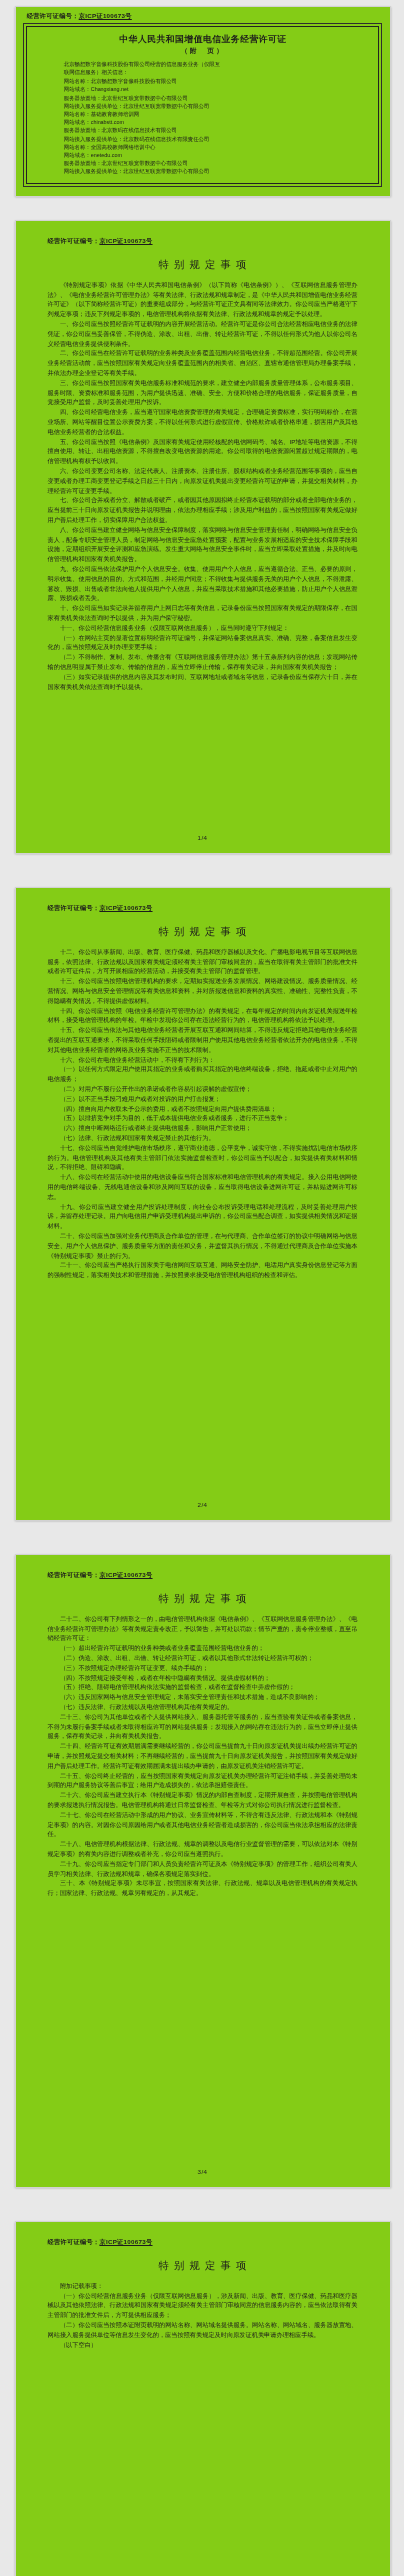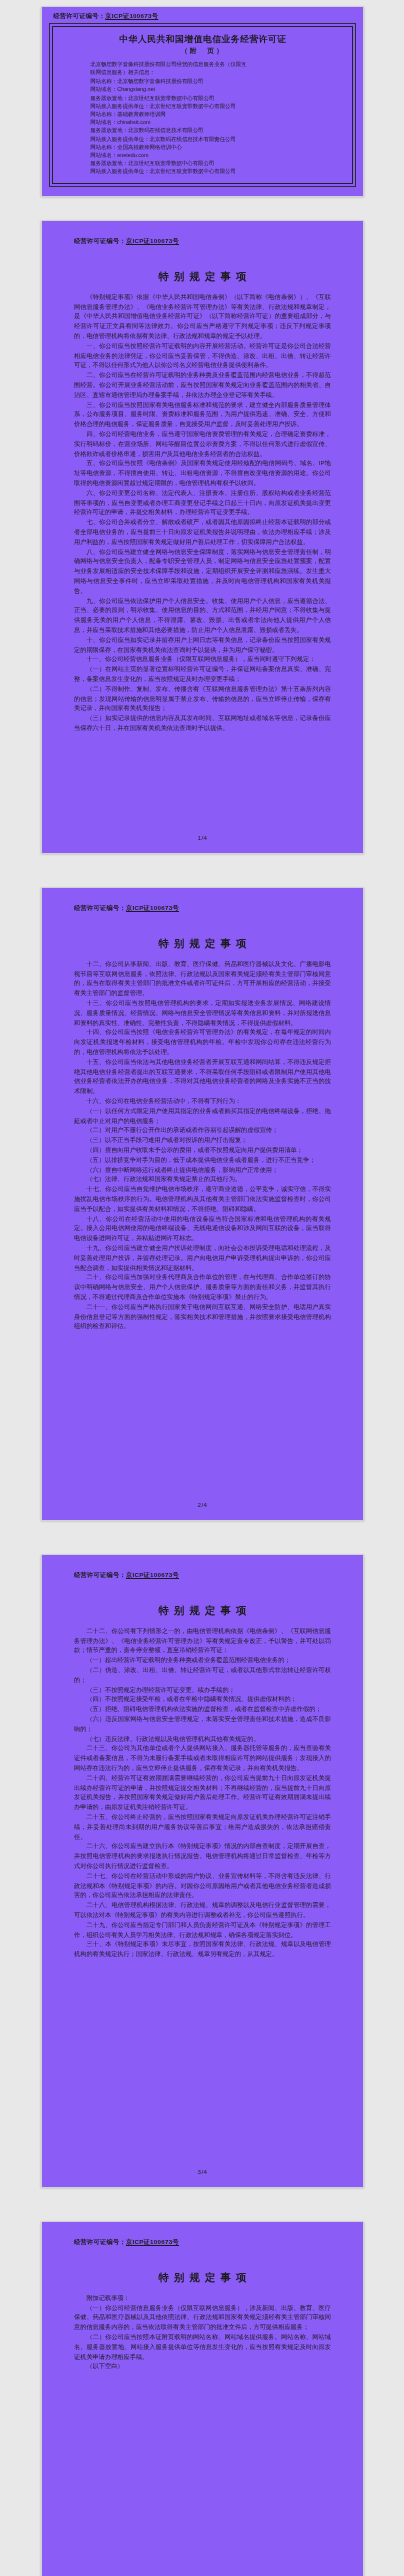--- a/index.html
+++ b/index.html
@@ -5,41 +5,41 @@
   * { margin:0; padding:0; box-sizing:border-box; }
   html,body { background:#e8e8e8; }
   body {
     width:405px; height:2873px; overflow:hidden;
     padding-top:6.2px;
     font-family:"Liberation Sans","DejaVu Sans",sans-serif;
     color:#1c1c1c;
     -webkit-font-smoothing:antialiased;
   }
   .page {
-    width:323px; margin:0 auto; background:#8b5cf6;
+    width:376px; margin:0 auto; background:#84cc16;
     border:0.5px solid #d2d2d2;
     box-shadow:0 0.5px 2.1px rgba(0,0,0,.25);
     position:relative;
   }
   
   .page-cert { height:191px; margin-bottom:23px; padding:4.1px 7.2px 6.2px; }
   .cert-header { font-size:6.2px; font-weight:bold; margin:1px 0 2.1px 4.1px; letter-spacing:0.3px; }
   .lic-num { text-decoration:underline; text-underline-offset:1px; }
   .cert-frame { border:0.8px solid #2e2e2e; padding:2.1px; height:164px; }
   .cert-frame-inner { border:1.3px solid #222; height:100%; padding:6.2px 20.6px 0 37px; }
   .cert-title { text-align:center; font-size:8.8px; font-weight:bold; letter-spacing:0.5px; margin-right:15.5px; }
   .cert-subtitle { text-align:center; font-size:6.7px; font-weight:bold; margin:1.5px 15.5px 4.1px 0; letter-spacing:2.1px; }
   .cert-lines { font-size:5.4px; line-height:8.2px; }
   .cert-intro { max-width:161px; margin-bottom:0.5px; }
   .cert-line { white-space:nowrap; }
   
   .page-prov { height:634px; margin-bottom:33px; padding:15.5px 32px 0; }
   .page-prov.last { margin-bottom:18px; }
   .prov-header { font-size:6.2px; font-weight:bold; letter-spacing:0.3px; }
-  .prov-title { text-align:center; font-size:10.3px; font-weight:bold; letter-spacing:5.2px; text-indent:5.2px; margin-top:24px; }
+  .prov-title { text-align:center; font-size:10.3px; font-weight:normal; letter-spacing:5.2px; text-indent:5.2px; margin-top:12px; }
   .prov-body { margin-top:8.2px; font-size:6.2px; line-height:9.8px; text-align:justify; }
   .prov-para { text-indent:2em; }
   .page-num { position:absolute; bottom:12.4px; left:0; right:0; text-align:center; font-size:6.2px; color:#222; letter-spacing:0.5px; }
 </style>
 </head>
 <body>
 
 <section class="page page-cert">
   <div class="cert-header">
     <span>经营许可证编号：</span><span class="lic-num">京ICP证100673号</span>

